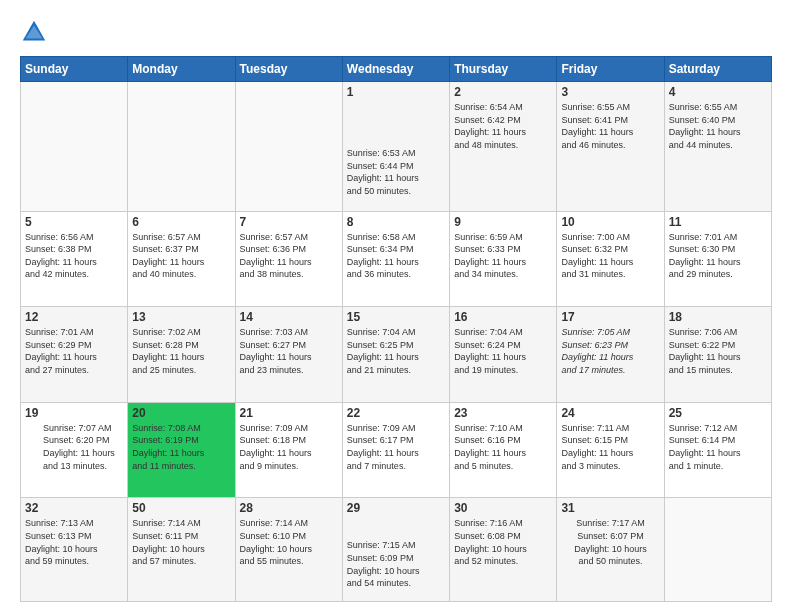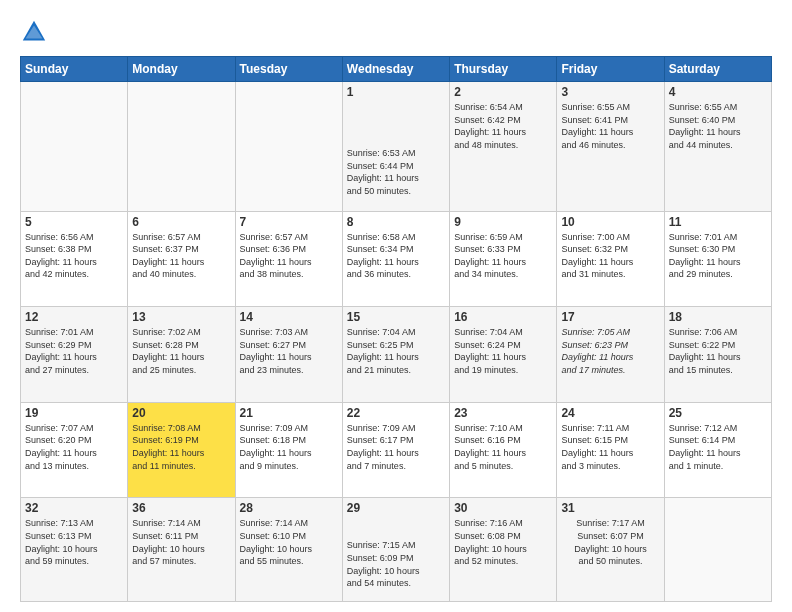--- a/index.html
+++ b/index.html
@@ -271,26 +271,26 @@
             <div class="day-number">18</div>
             <div class="day-info" style="white-space: pre-line;">Sunrise: 7:06 AM
 Sunset: 6:22 PM
 Daylight: 11 hours
 and 15 minutes.</div>
           </td>
         </tr>
         <tr>
           <td style="background-color: rgb(255, 255, 255);">
             <div class="day-number">19</div>
-            <div class="day-info" style="white-space: pre-line;">Sunrise: 7:07 AM
+            <div class="day-info" style="white-space: pre-line; margin-left: 18px;">Sunrise: 7:07 AM
 Sunset: 6:20 PM
 Daylight: 11 hours
 and 13 minutes.</div>
           </td>
-          <td style="background-color: #fde047; margin-top: 32px;">
+          <td style="background-color: #22c55e; margin-top: 32px;">
             <div class="day-number">20</div>
             <div class="day-info" style="white-space: pre-line;">Sunrise: 7:08 AM
 Sunset: 6:19 PM
 Daylight: 11 hours
 and 11 minutes.</div>
           </td>
           <td style="background-color: rgb(255, 255, 255);">
             <div class="day-number">21</div>
             <div class="day-info" style="white-space: pre-line;">Sunrise: 7:09 AM
 Sunset: 6:18 PM
@@ -328,21 +328,21 @@
         </tr>
         <tr>
           <td style="background-color: rgb(245, 245, 245);">
             <div class="day-number">32</div>
             <div class="day-info" style="white-space: pre-line;">Sunrise: 7:13 AM
 Sunset: 6:13 PM
 Daylight: 10 hours
 and 59 minutes.</div>
           </td>
           <td style="background-color: rgb(245, 245, 245);">
-            <div class="day-number">36</div>
+            <div class="day-number">50</div>
             <div class="day-info" style="white-space: pre-line;">Sunrise: 7:14 AM
 Sunset: 6:11 PM
 Daylight: 10 hours
 and 57 minutes.</div>
           </td>
           <td style="background-color: rgb(245, 245, 245);">
             <div class="day-number">28</div>
             <div class="day-info" style="white-space: pre-line;">Sunrise: 7:14 AM
 Sunset: 6:10 PM
 Daylight: 10 hours

